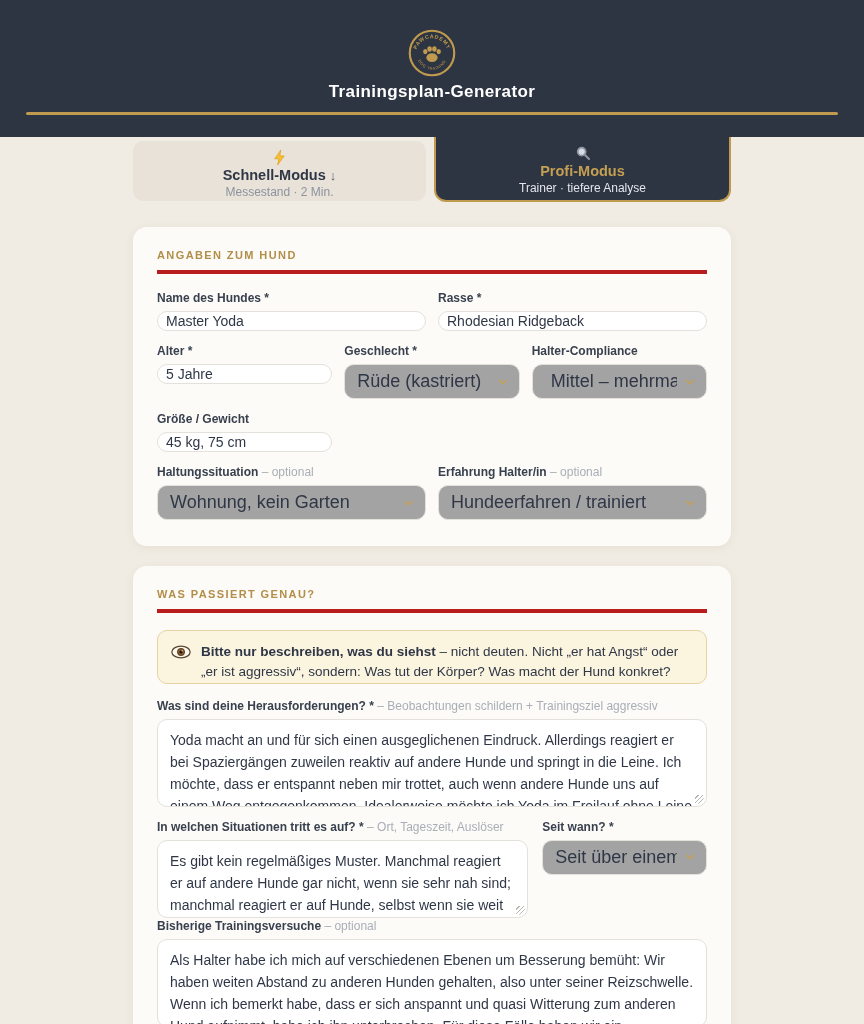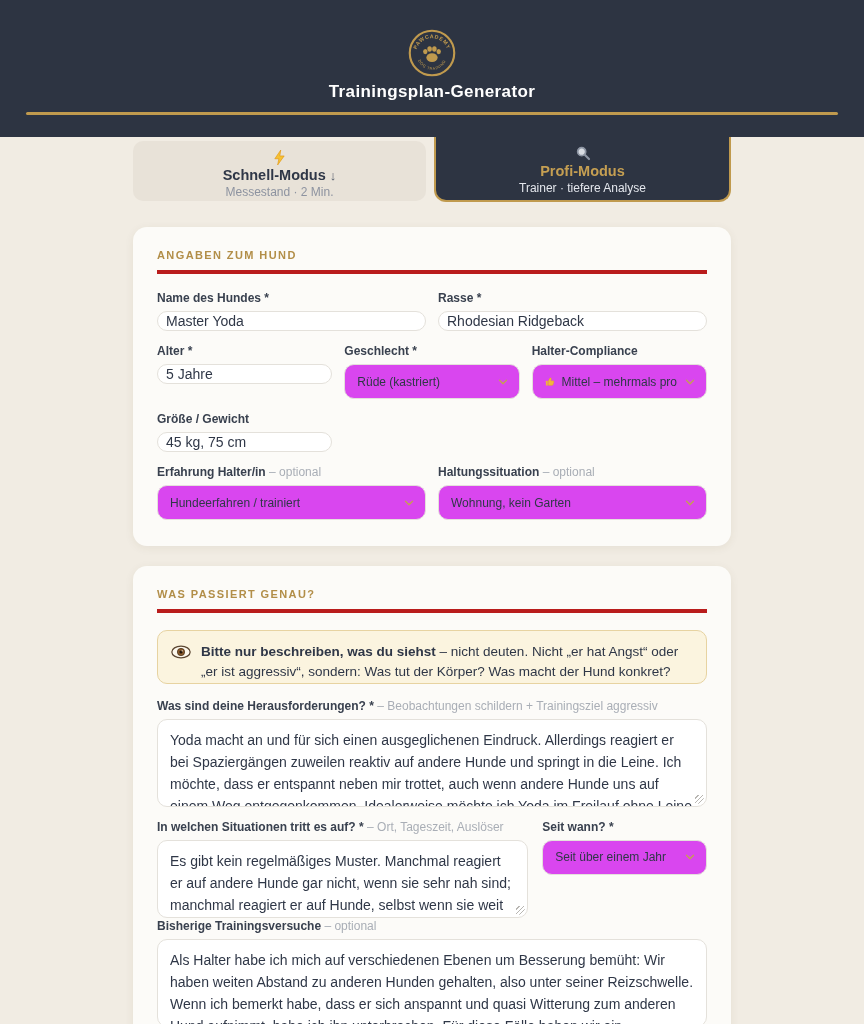--- a/index.html
+++ b/index.html
@@ -45,22 +45,22 @@
   .f { flex:1; min-width:0; }
   .f-third { flex:0 0 calc((100% - 24px)/3); }
   .lbl { display:block; font-size:12px; font-weight:700; color:#39414f; margin-bottom:6px;
     white-space:nowrap; overflow:hidden; }
   .hint { color:#a9aeb6; font-weight:400; }
 
   .input { display:block; width:100%; height:20px; background:#fff; border:1px solid #e4e1db;
     border-radius:10px; padding:0 8px; font-size:14px; color:#2f3747;
     font-family:"Liberation Sans", sans-serif; outline:none; }
   .select { display:flex; align-items:center; justify-content:space-between; width:100%;
-    height:35px; background:#d946ef; border:1px solid #e4e1db; border-radius:10px;
-    padding:0 9px 0 12px; font-size:12px; color:#2f3747; gap:6px; cursor:pointer; }
+    height:35px; background:#a3a3a3; border:1px solid #e4e1db; border-radius:10px;
+    padding:0 9px 0 12px; font-size:18px; color:#2f3747; gap:6px; cursor:pointer; }
   .select .val { white-space:nowrap; overflow:hidden; display:flex; align-items:center; gap:6px; }
   .chev { flex:0 0 auto; }
 
   
   .notice { display:flex; align-items:flex-start; gap:10px; background:#fbf4df;
     border:1px solid #e7d3a1; border-radius:10px; padding:11px 13px 0;
     font-size:13.5px; line-height:1.5; color:#2f3747; margin-bottom:15px; }
   .notice .eye { flex:0 0 auto; margin-top:3px; }
   .notice b { font-weight:700; }
 
@@ -184,32 +184,32 @@
 
   <div class="row">
     <div class="f-third">
       <span class="lbl">Größe / Gewicht</span>
       <input class="input" type="text" value="45 kg, 75 cm" style="">
     </div>
   </div>
 
   <div class="row tight">
     <div class="f">
+      <span class="lbl"><span>Haltungssituation</span><span class="hint"> – optional</span></span>
+      <div class="select">
+        <span class="val">Wohnung, kein Garten</span>
+        <svg class="chev" width="14" height="14" viewBox="0 0 24 24">
+          <path d="M6 9 L12 15 L18 9" fill="none" stroke="#c59f52" stroke-width="2.4" stroke-linecap="round" stroke-linejoin="round"></path>
+        </svg>
+      </div>
+    </div>
+    <div class="f">
       <span class="lbl"><span>Erfahrung Halter/in</span><span class="hint"> – optional</span></span>
       <div class="select">
         <span class="val">Hundeerfahren / trainiert</span>
-        <svg class="chev" width="14" height="14" viewBox="0 0 24 24">
-          <path d="M6 9 L12 15 L18 9" fill="none" stroke="#c59f52" stroke-width="2.4" stroke-linecap="round" stroke-linejoin="round"></path>
-        </svg>
-      </div>
-    </div>
-    <div class="f">
-      <span class="lbl"><span>Haltungssituation</span><span class="hint"> – optional</span></span>
-      <div class="select">
-        <span class="val">Wohnung, kein Garten</span>
         <svg class="chev" width="14" height="14" viewBox="0 0 24 24">
           <path d="M6 9 L12 15 L18 9" fill="none" stroke="#c59f52" stroke-width="2.4" stroke-linecap="round" stroke-linejoin="round"></path>
         </svg>
       </div>
     </div>
   </div>
 </section>
 
 <section class="card card-behavior">
   <div class="section-head">WAS PASSIERT GENAU?</div>

